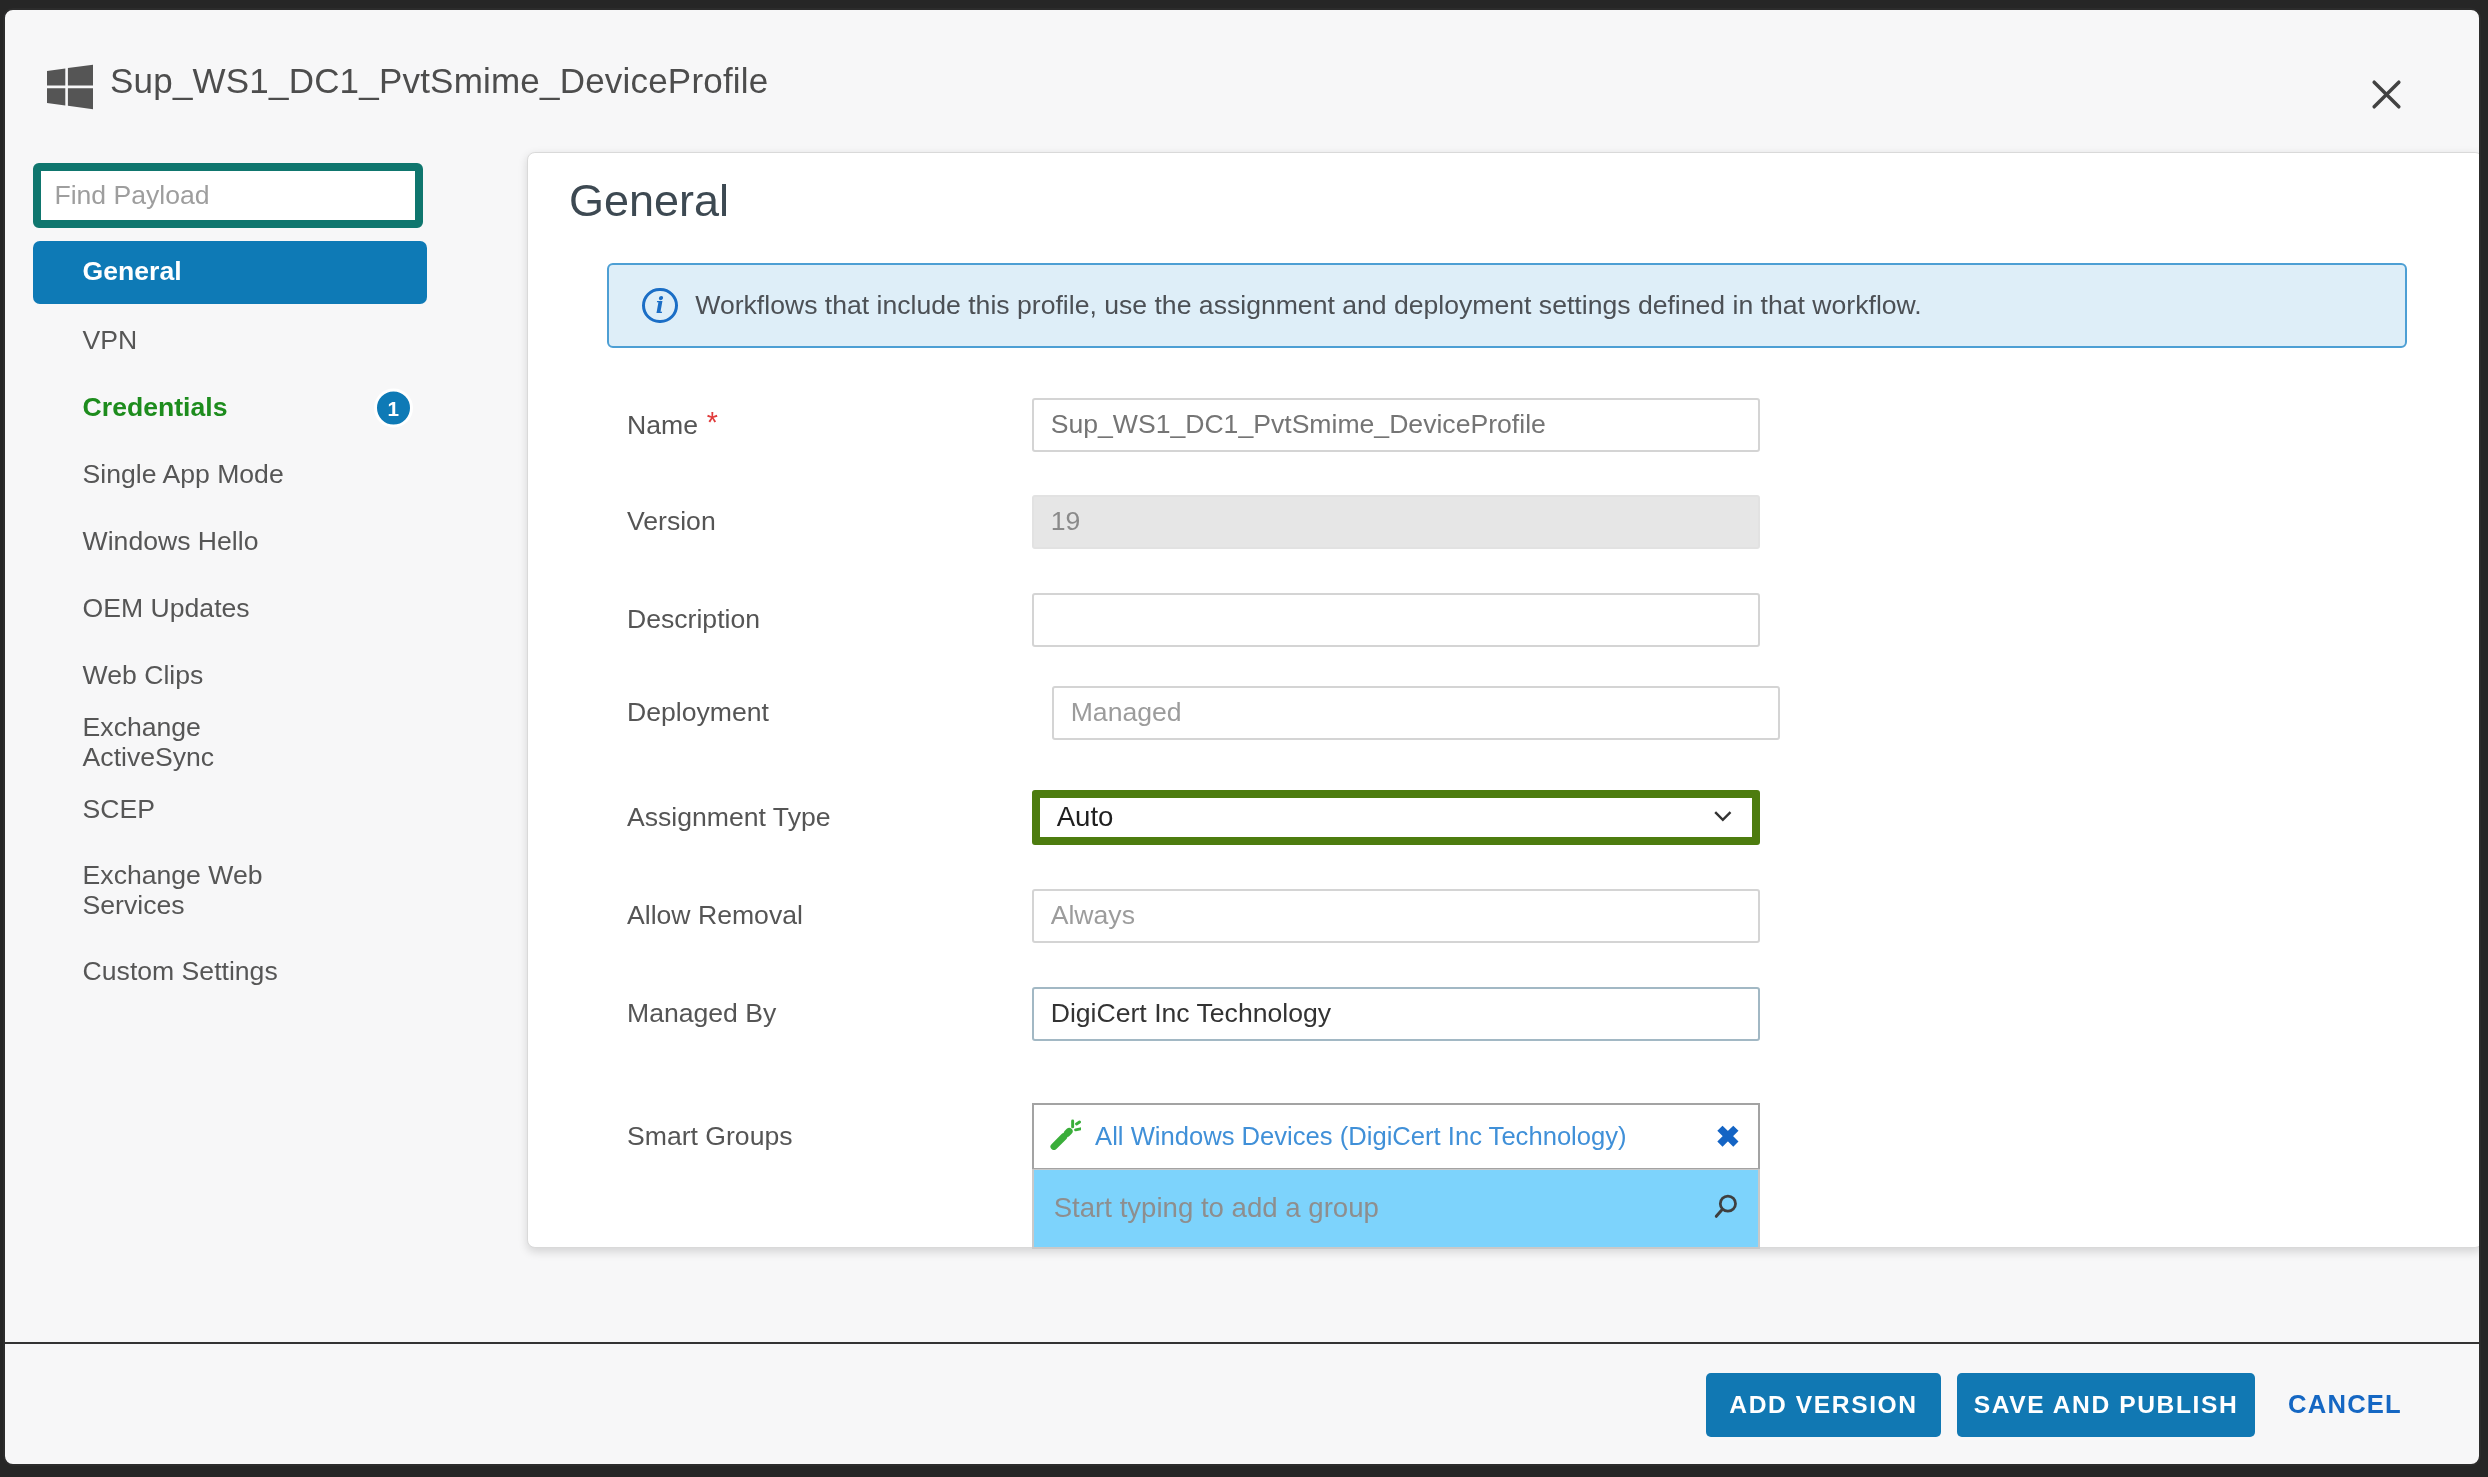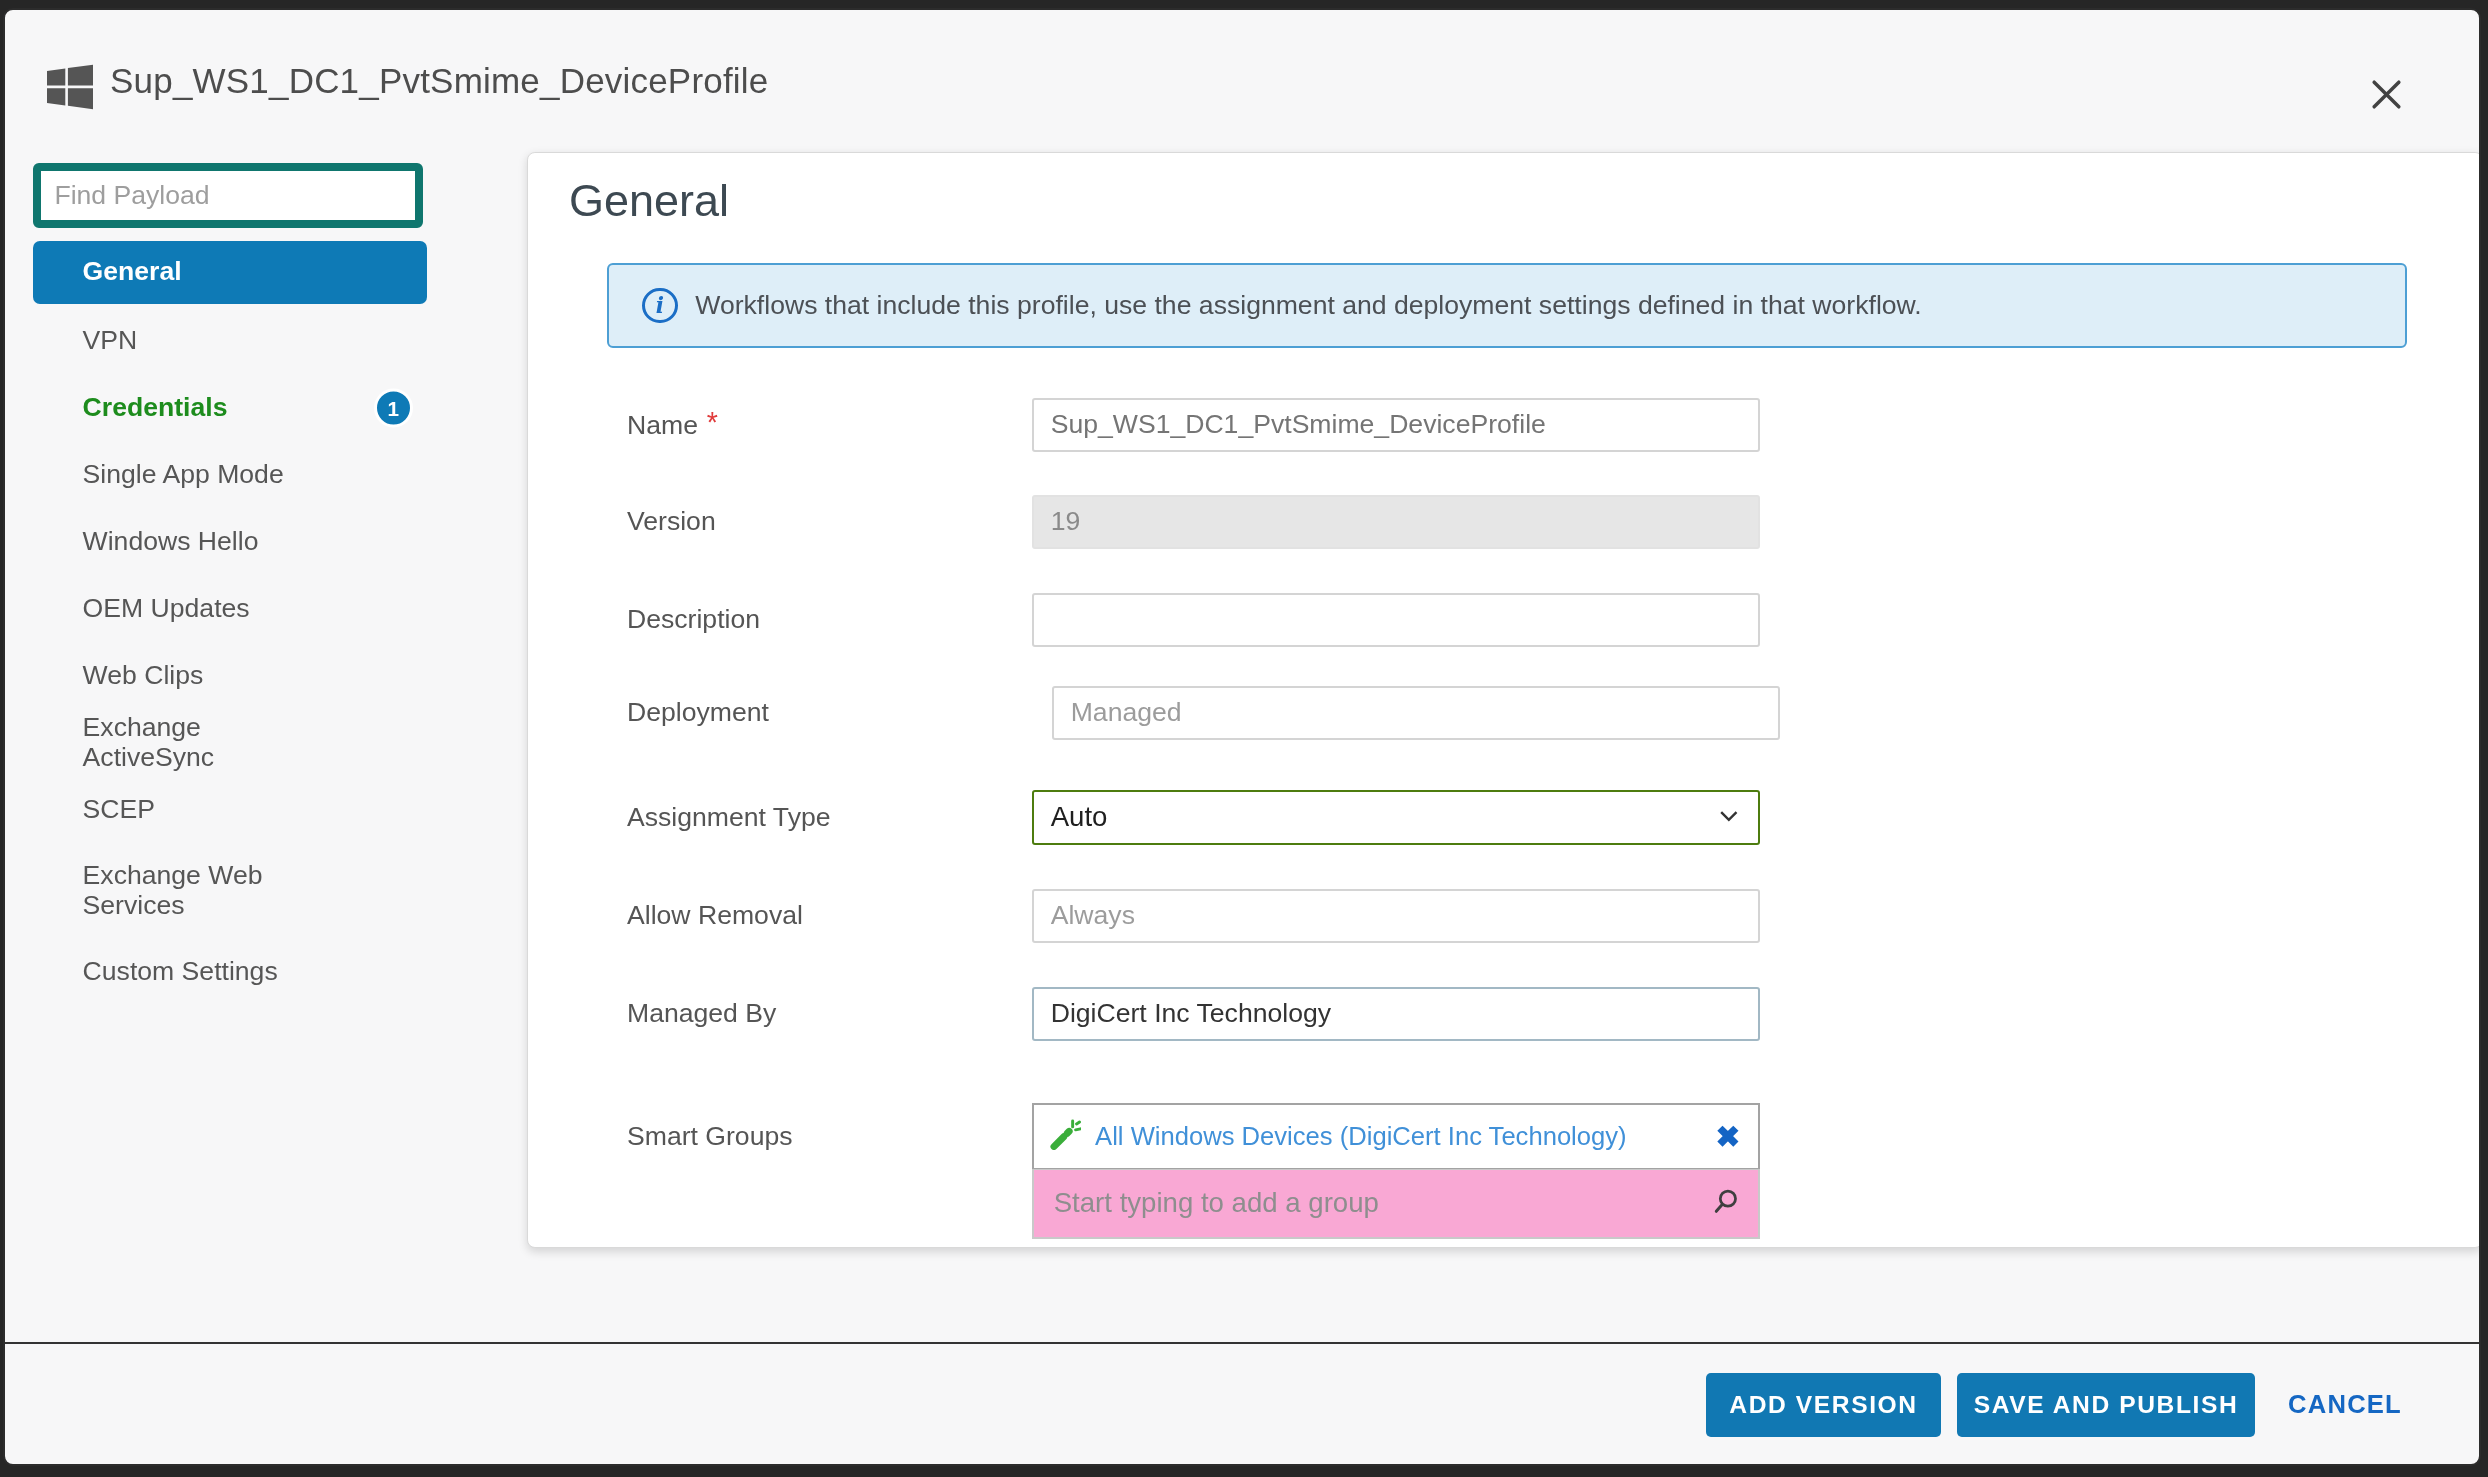--- a/index.html
+++ b/index.html
@@ -79,21 +79,21 @@
   .tinput{
     width:728px;height:54px;box-sizing:border-box;flex:none;
     border:2px solid #d4d4d4;border-radius:3px;background:#fff;
     font-family:inherit;font-size:26.6px;padding:0 16.7px;color:#3a3a3a;outline:none;
   }
   .tinput::placeholder{color:#9c9c9c;}
   .tinput.val-gray{color:#757575;}
   .tinput.disabled{background:#e6e6e6;border-color:#e2e2e2;color:#8a8a8a;}
   .select{
     width:728px;height:55px;box-sizing:border-box;flex:none;cursor:pointer;
-    border:2px solid #4d7c0f;border-radius:3px;background:#fff;
+    border:8px solid #4d7c0f;border-radius:3px;background:#fff;
     display:flex;align-items:center;justify-content:space-between;padding:0 19.7px 0 16.7px;
   }
   .select .sel-val{font-size:27.6px;color:#1f1f1f;}
   .tinput.editable{border-color:#a2b8c4;color:#333;}
   .row-name{top:245px;}
   .row-version{top:342px;}
   .row-description{top:440px;}
   .row-deployment{top:533px;gap:20px;}
   .row-assignment{top:637px;}
   .row-removal{top:736px;}
@@ -101,22 +101,22 @@
   .row-smartgroups{top:950px;align-items:flex-start;}
   .row-smartgroups .flabel{line-height:67px;}
   .sg-box{width:728px;flex:none;}
   .sg-chip-row{
     box-sizing:border-box;height:67px;border:2px solid #a3a3a3;background:#fff;
     display:flex;align-items:center;padding:0 17.7px 0 15.8px;gap:13.8px;
   }
   .sg-chip-link{font-size:25.6px;color:var(--smartgroup-link-blue,#4090d8);cursor:pointer;white-space:nowrap;}
   .sg-remove{margin-left:auto;font-size:29.6px;font-weight:700;color:#1464c4;cursor:pointer;line-height:1;}
   .sg-search-row{
-    box-sizing:border-box;height:70px;border:2px solid #c9c9c9;border-top:1px solid #c9c9c9;
-    margin-top:-1px;background:#f9a8d4;display:flex;align-items:center;padding:0 17.7px;
+    box-sizing:border-box;height:80px;border:2px solid #c9c9c9;border-top:1px solid #c9c9c9;
+    margin-top:-1px;background:#7dd3fc;display:flex;align-items:center;padding:0 17.7px;
   }
   .sg-search-input{
     flex:1;border:none;outline:none;font-family:inherit;font-size:27.6px;color:#444;background:transparent;
   }
   .sg-search-input::placeholder{color:#8e8e8e;}
   
   .footer-divider{position:absolute;left:0;right:0;top:1332px;border-top:2px solid #333;}
   .btn{
     position:absolute;top:1363px;height:64px;border:none;border-radius:4.9px;cursor:pointer;
     background:var(--button-blue,#1178b3);color:#fff;

